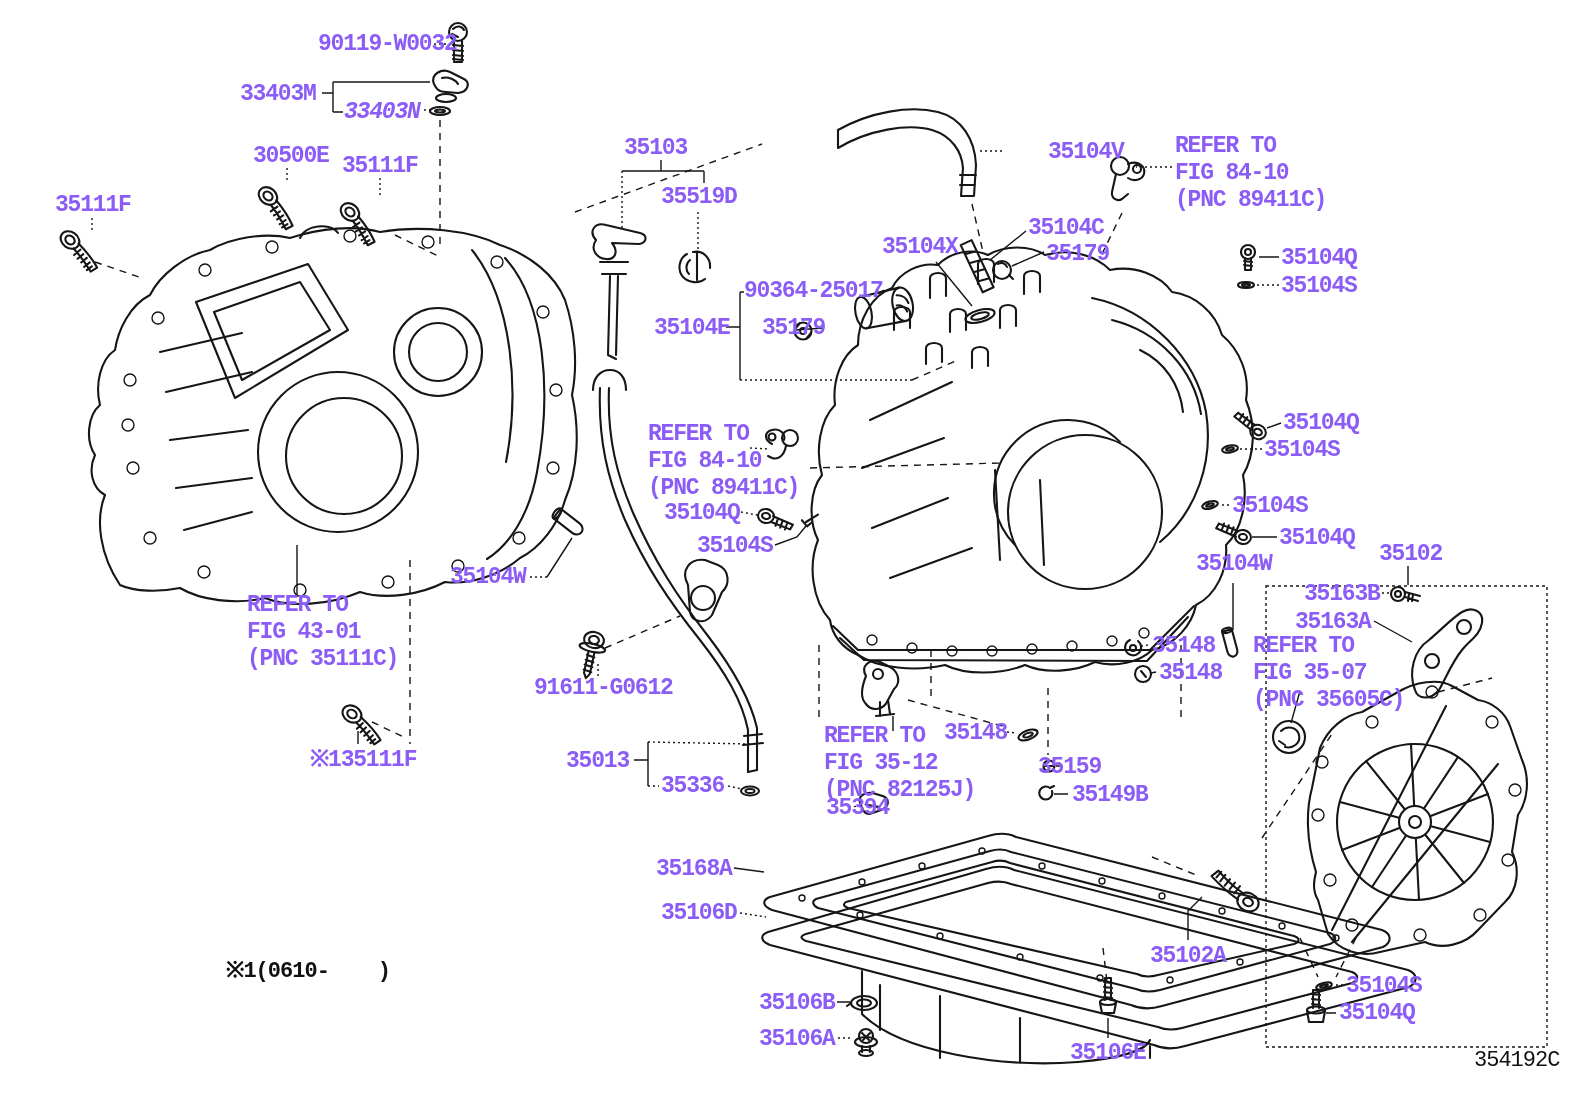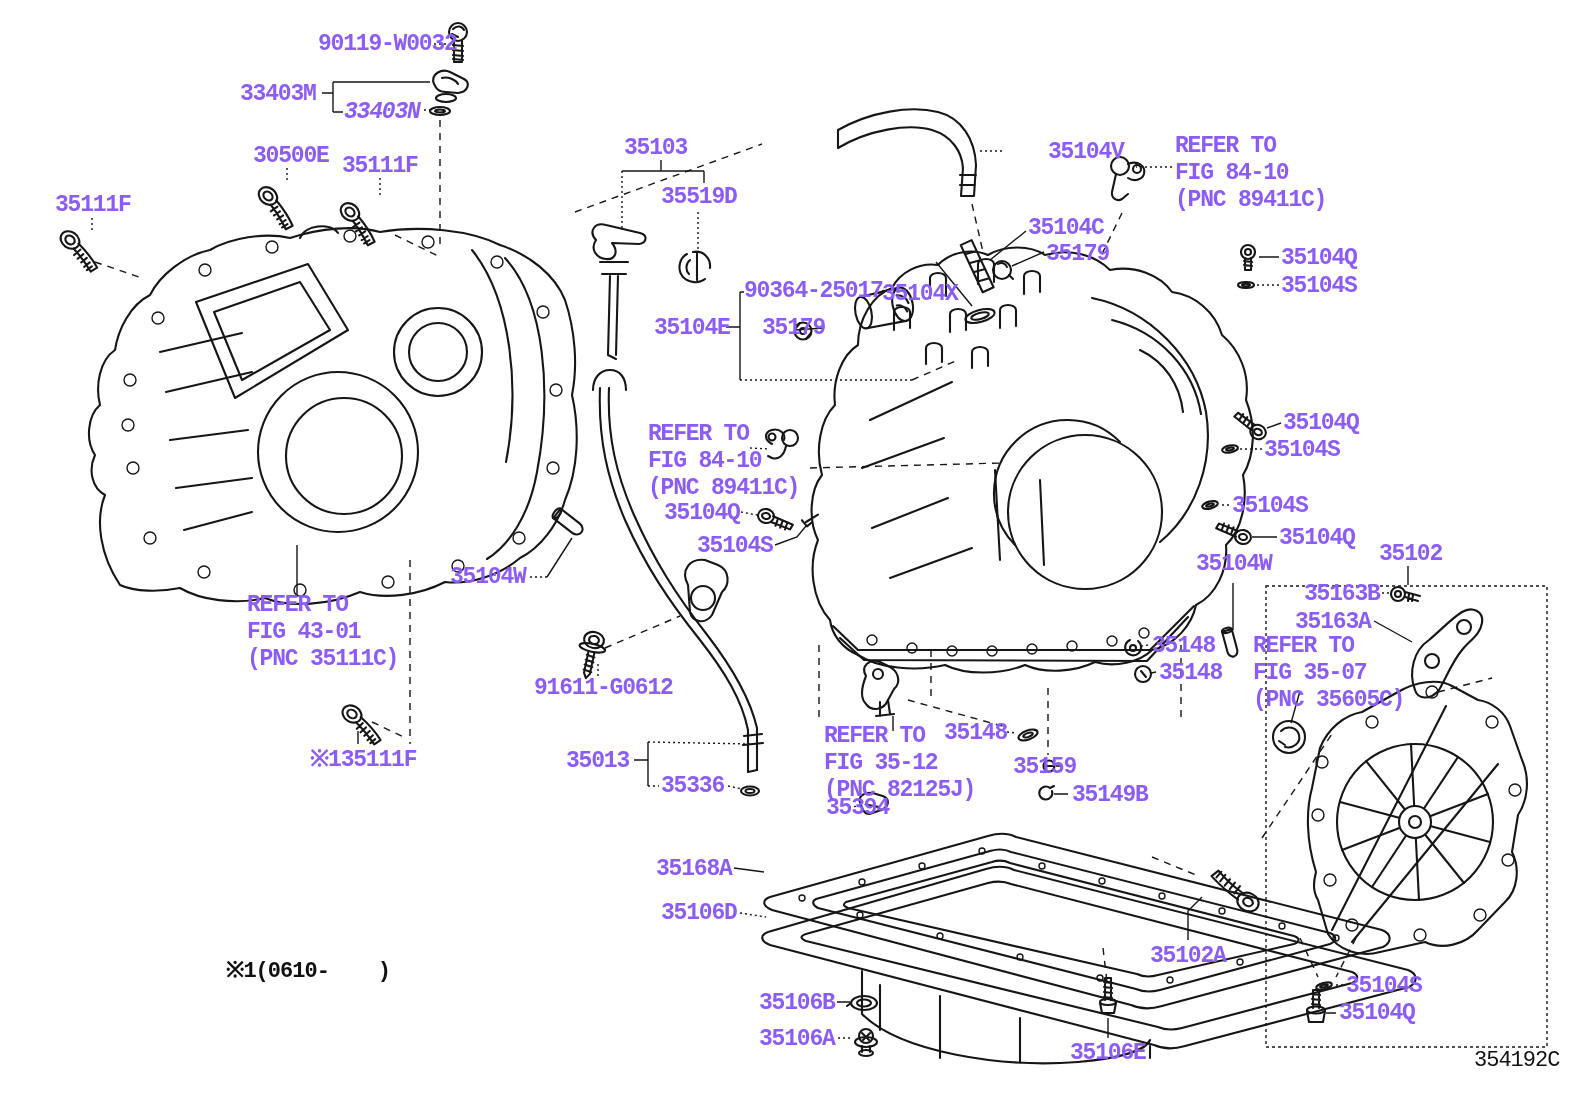--- a/index.html
+++ b/index.html
@@ -426,21 +426,21 @@
       <div class="part-label" style="left: 240px; top: 81px;"><div>33403M</div></div>
       <div class="part-label" style="left: 344px; top: 99px; font-style: italic;"><div>33403N</div></div>
       <div class="part-label" style="left: 253px; top: 143px;"><div>30500E</div></div>
       <div class="part-label" style="left: 342px; top: 153px;"><div>35111F</div></div>
       <div class="part-label" style="left: 55px; top: 192px;"><div>35111F</div></div>
       <div class="part-label" style="left: 624px; top: 135px;"><div>35103</div></div>
       <div class="part-label" style="left: 661px; top: 184px;"><div>35519D</div></div>
       <div class="part-label" style="left: 1004px; top: 139px; margin-left: 44px;"><div>35104V</div></div>
       <div class="part-label" style="left: 1175px; top: 133px;"><div>REFER TO</div><div>FIG 84-10</div><div>(PNC 89411C)</div></div>
       <div class="part-label" style="left: 1028px; top: 215px;"><div>35104C</div></div>
-      <div class="part-label" style="left: 882px; top: 234px; margin-top: 47px;"><div>35104X</div></div>
+      <div class="part-label" style="left: 882px; top: 234px;"><div>35104X</div></div>
       <div class="part-label" style="left: 1046px; top: 241px;"><div>35179</div></div>
       <div class="part-label" style="left: 1281px; top: 245px;"><div>35104Q</div></div>
       <div class="part-label" style="left: 1281px; top: 273px;"><div>35104S</div></div>
       <div class="part-label" style="left: 744px; top: 278px;"><div>90364-25017</div></div>
       <div class="part-label" style="left: 654px; top: 315px;"><div>35104E</div></div>
       <div class="part-label" style="left: 762px; top: 315px;"><div>35179</div></div>
       <div class="part-label" style="left: 648px; top: 421px;"><div>REFER TO</div><div>FIG 84-10</div><div>(PNC 89411C)</div></div>
       <div class="part-label" style="left: 664px; top: 500px;"><div>35104Q</div></div>
       <div class="part-label" style="left: 697px; top: 533px;"><div>35104S</div></div>
       <div class="part-label" style="left: 1283px; top: 410px;"><div>35104Q</div></div>
@@ -454,21 +454,21 @@
       <div class="part-label" style="left: 1253px; top: 633px;"><div>REFER TO</div><div>FIG 35-07</div><div>(PNC 35605C)</div></div>
       <div class="part-label" style="left: 450px; top: 564px;"><div>35104W</div></div>
       <div class="part-label" style="left: 247px; top: 592px;"><div>REFER TO</div><div>FIG 43-01</div><div>(PNC 35111C)</div></div>
       <div class="part-label" style="left: 534px; top: 675px;"><div>91611-G0612</div></div>
       <div class="part-label" style="left: 310px; top: 747px;"><div>※135111F</div></div>
       <div class="part-label" style="left: 566px; top: 748px;"><div>35013</div></div>
       <div class="part-label" style="left: 661px; top: 773px;"><div>35336</div></div>
       <div class="part-label" style="left: 824px; top: 723px;"><div>REFER TO</div><div>FIG 35-12</div><div>(PNC 82125J)</div></div>
       <div class="part-label" style="left: 944px; top: 720px;"><div>35148</div></div>
       <div class="part-label" style="left: 786px; top: 795px; margin-left: 40px;"><div>35394</div></div>
-      <div class="part-label" style="left: 1013px; top: 754px; text-align: center;"><div>35159</div></div>
+      <div class="part-label" style="left: 1038px; top: 754px; text-align: center;"><div>35159</div></div>
       <div class="part-label" style="left: 1072px; top: 782px;"><div>35149B</div></div>
       <div class="part-label" style="left: 1152px; top: 633px;"><div>35148</div></div>
       <div class="part-label" style="left: 1159px; top: 660px;"><div>35148</div></div>
       <div class="part-label" style="left: 656px; top: 856px;"><div>35168A</div></div>
       <div class="part-label" style="left: 661px; top: 900px;"><div>35106D</div></div>
       <div class="part-label" style="left: 759px; top: 990px;"><div>35106B</div></div>
       <div class="part-label" style="left: 759px; top: 1026px;"><div>35106A</div></div>
       <div class="part-label" style="left: 1070px; top: 1040px;"><div>35106E</div></div>
       <div class="part-label" style="left: 1150px; top: 943px;"><div>35102A</div></div>
       <div class="part-label" style="left: 1346px; top: 973px;"><div>35104S</div></div>

